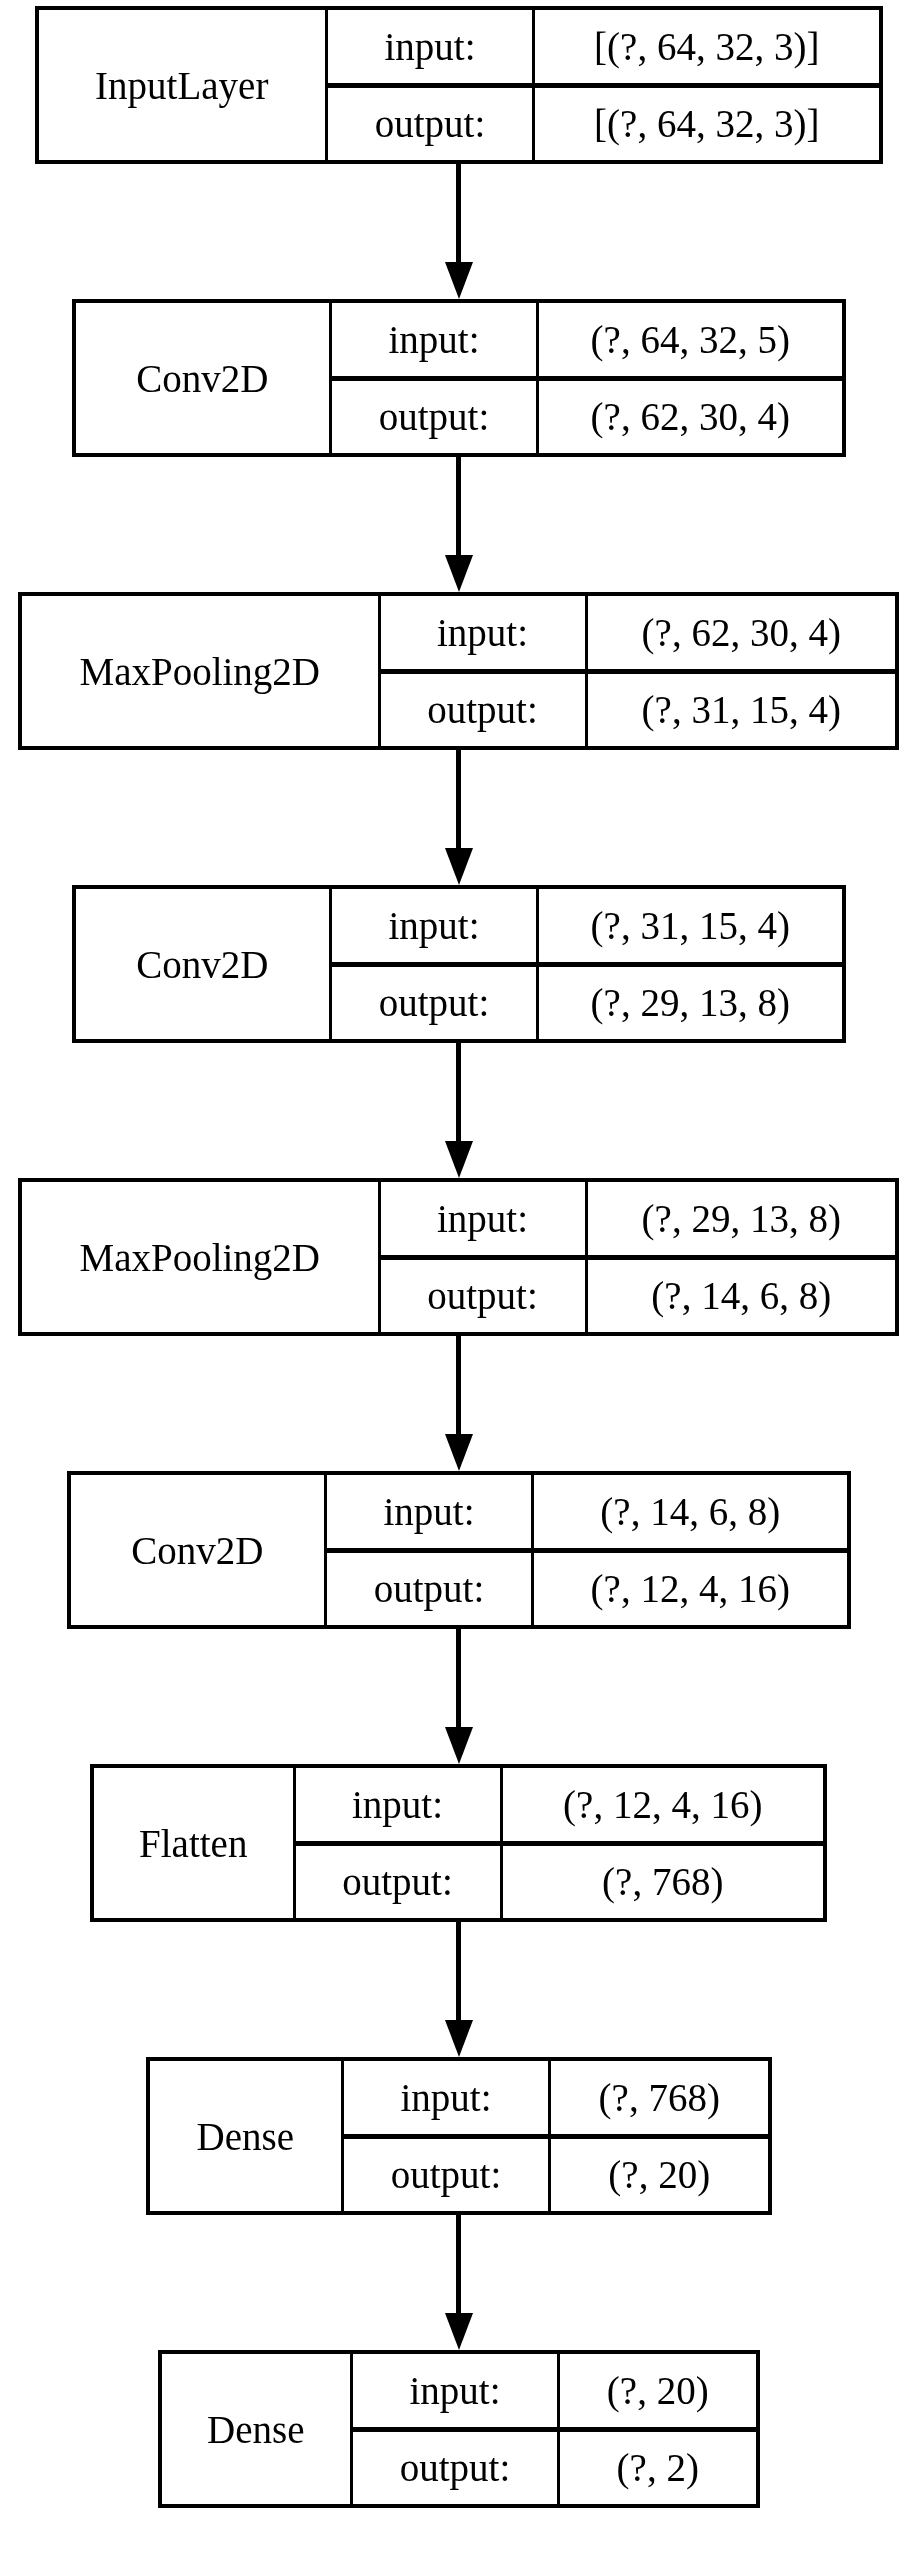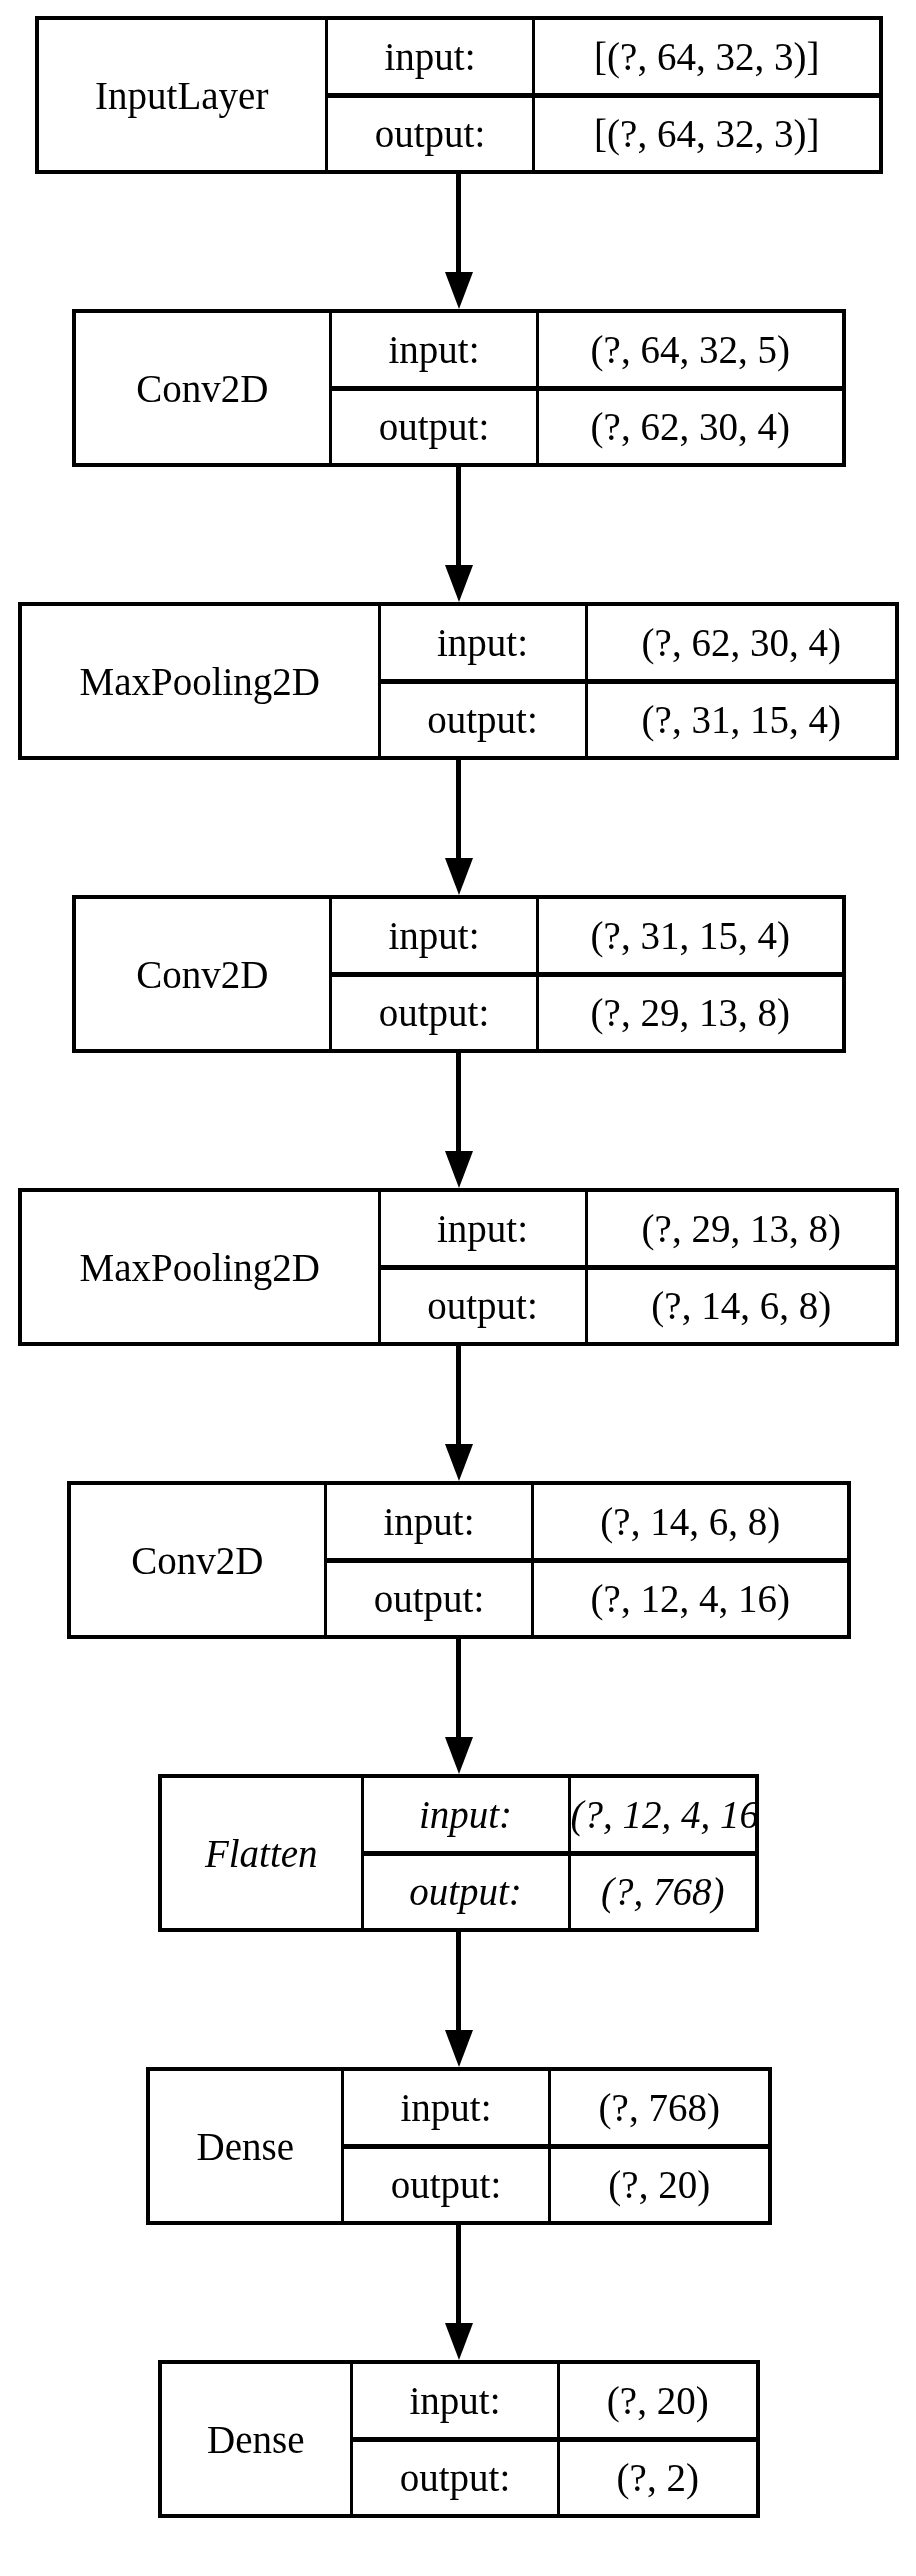--- a/index.html
+++ b/index.html
@@ -7,21 +7,21 @@
     padding: 0;
     background: #ffffff;
   }
   body {
     width: 917px;
     font-family: "Liberation Serif", "DejaVu Serif", serif;
     color: #000000;
   }
   .diagram {
     width: 917px;
-    padding-top: 16px;
+    padding-top: 6px;
     padding-bottom: 6.7px;
     display: flex;
     flex-direction: column;
     align-items: center;
     box-sizing: border-box;
   }
   
   table.node {
     border-collapse: collapse;
     table-layout: fixed;
@@ -42,21 +42,21 @@
   
   table.node tr:first-child td.lbl,
   table.node tr:first-child td.val { border-bottom-width: 5.9px; }
   
   .n1 { width: 848px; } .n1 .c-name { width: 290px; }
   .n2 { width: 774px;  } .n2 .c-name { width: 257px; }
   .n3 { width: 881px; } .n3 .c-name { width: 359px; }
   .n4 { width: 774px;  } .n4 .c-name { width: 257px; }
   .n5 { width: 881px; } .n5 .c-name { width: 359px; }
   .n6 { width: 784px;  } .n6 .c-name { width: 257px; }
-  .n7 { width: 601px; font-style: italic;  } .n7 .c-name { width: 202px; }
+  .n7 { width: 737px;  } .n7 .c-name { width: 202px; }
   .n8 { width: 626px;  } .n8 .c-name { width: 195px; }
   .n9 { width: 602px;  } .n9 .c-name { width: 192px; }
   table.node .c-lbl { width: 207px; }
   
   .arrow {
     display: flex;
     flex-direction: column;
     align-items: center;
     height: 135px;
   }

